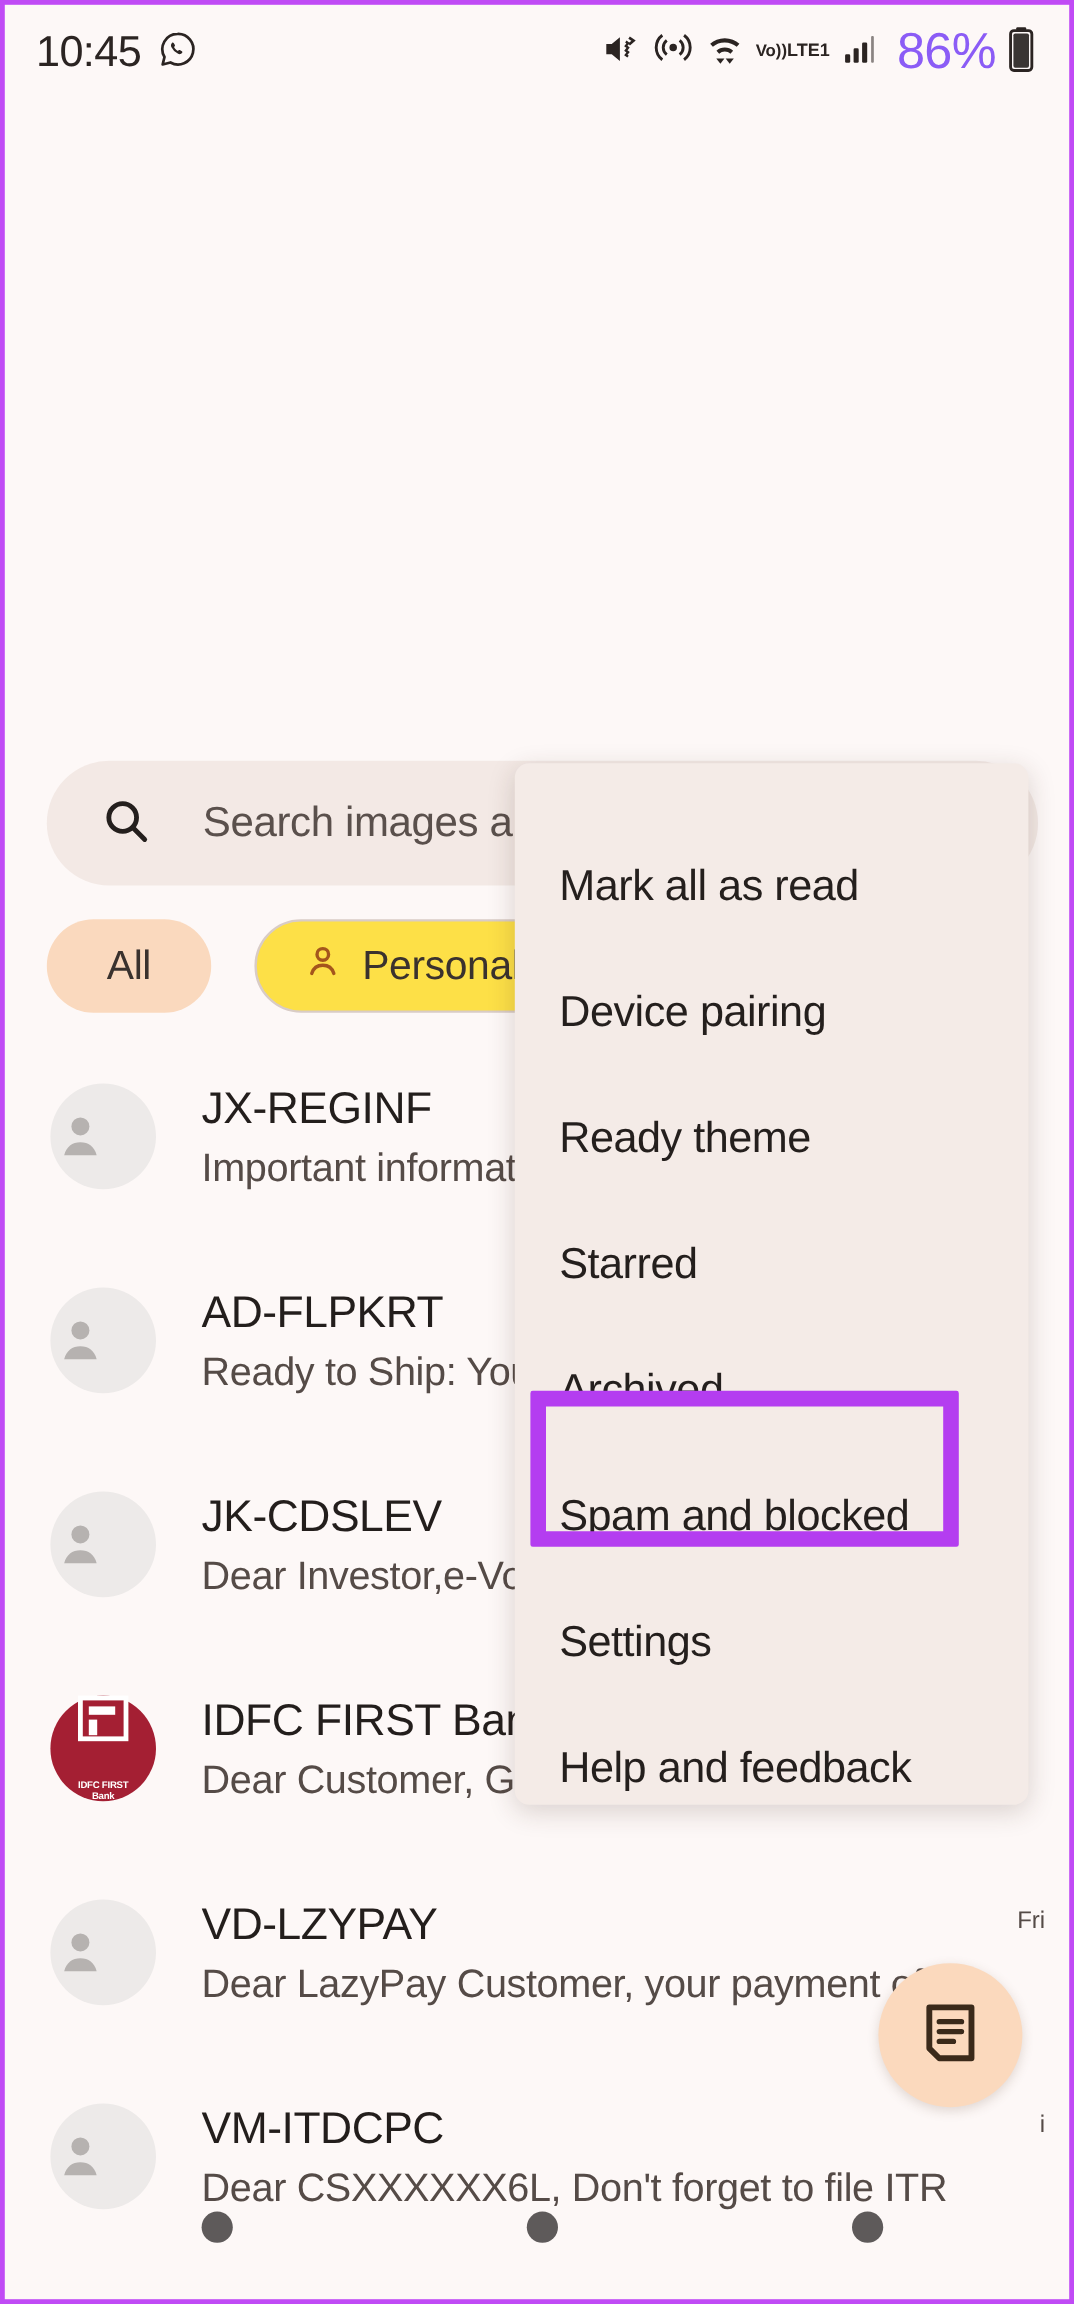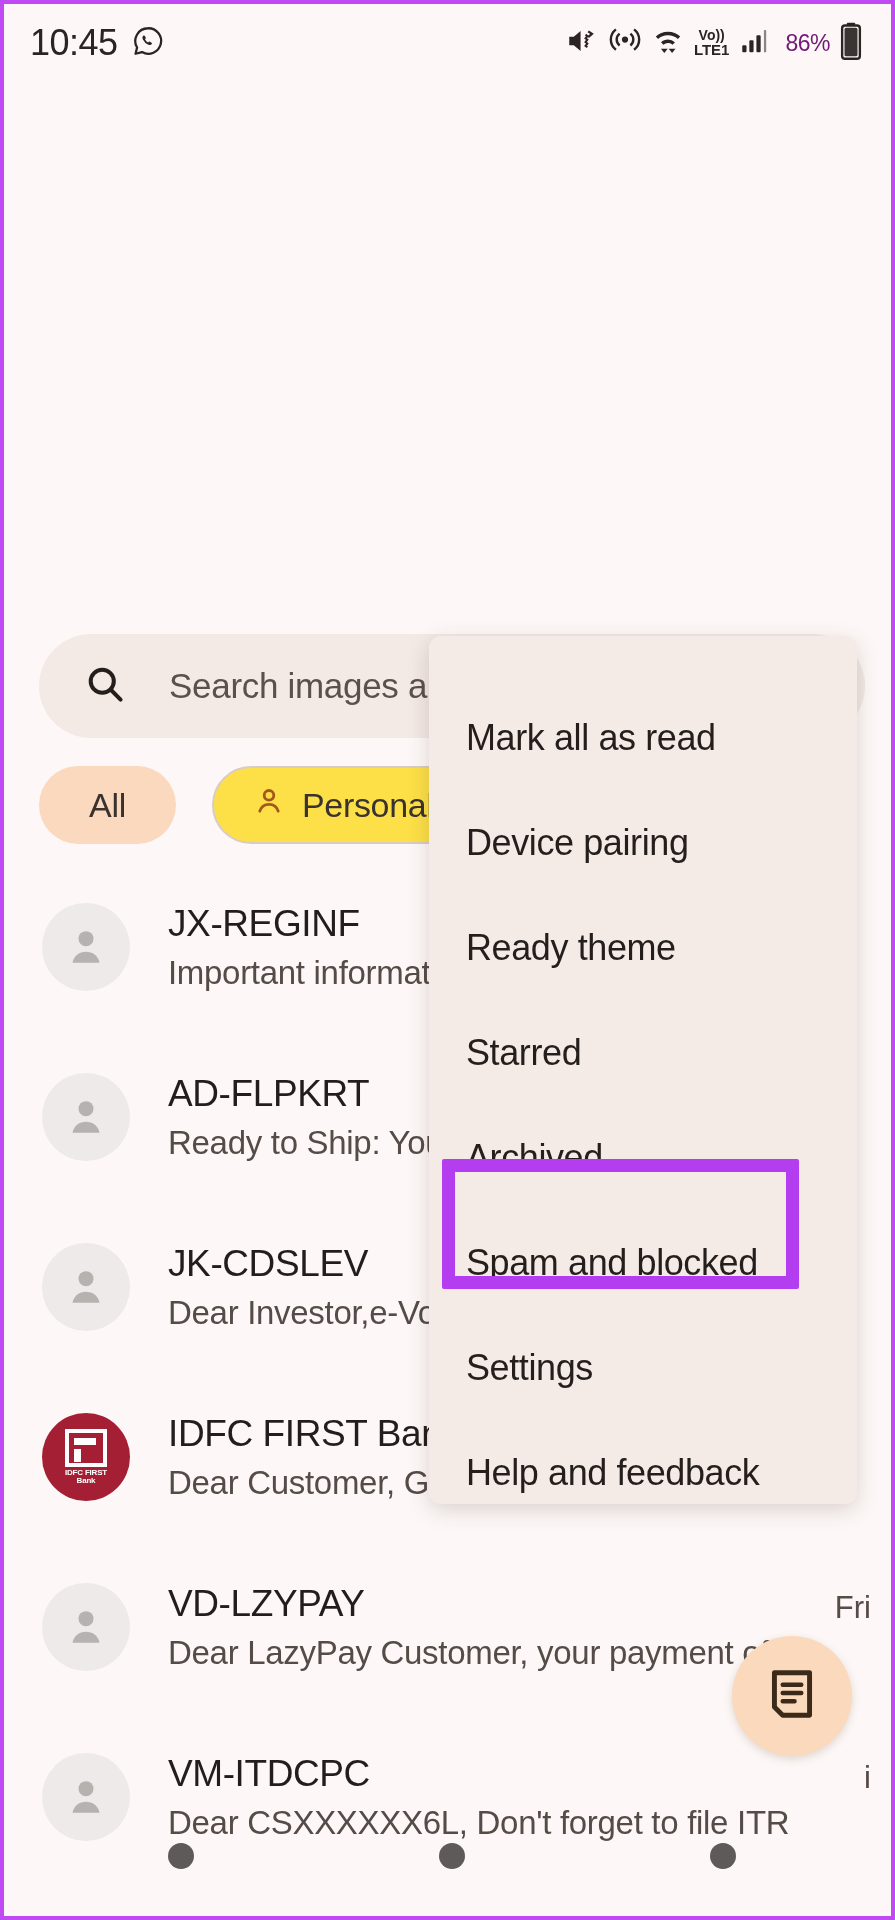--- a/index.html
+++ b/index.html
@@ -19,23 +19,23 @@
 
   
   .statusbar {
     position: absolute; top: 0; left: 0; right: 0; height: 78px;
     display: flex; align-items: center; justify-content: space-between;
     padding: 0 28px 0 26px;
   }
   .sb-left { display: flex; align-items: center; gap: 13px; }
   .sb-clock { font-size: 36px; color: #2B2422; letter-spacing: -0.5px; }
   .sb-right { display: flex; align-items: center; gap: 9px; }
-  .sb-pct { font-size: 23px; color: #701a75; margin-left: 4px; letter-spacing: -0.5px; }
+  .sb-pct { font-size: 42px; color: #8b5cf6; margin-left: 4px; letter-spacing: -0.5px; }
   .volte {
-    display: flex; flex-direction: column; align-items: center;
+    display: flex; flex-direction: row; align-items: center;
     line-height: 0.95; color: #2B2422; font-size: 15px; font-weight: 700;
   }
   .volte span:first-child { font-size: 14px; }
 
   
   .page-title {
     position: absolute; top: 330px; left: 0; right: 0;
     text-align: center;
     font-size: 67px; color: #231E1C; letter-spacing: -1px;
   }
@@ -74,21 +74,21 @@
   .list { position: absolute; left: 0; top: 858px; width: 895px; }
   .row {
     position: relative; height: 170px;
     display: flex; align-items: center;
     padding-left: 38px;
   }
   .avatar {
     width: 88px; height: 88px; border-radius: 50%;
     background: #EDEAE9;
     flex: 0 0 auto;
-    display: flex; align-items: center; justify-content: center;
+    display: flex; align-items: center; justify-content: space-between;
   }
   .avatar.logo {
     background: #A41F33;
     flex-direction: column;
     gap: 2px;
   }
   .logo-mark {
     width: 42px; height: 38px;
     border: 4px solid #FFFFFF;
     position: relative;
@@ -113,21 +113,21 @@
     font-size: 37px; color: #231E1C; letter-spacing: -0.4px;
     white-space: nowrap; overflow: hidden;
   }
   .row-snippet {
     margin-top: 9px;
     font-size: 33px; color: #554B47; letter-spacing: -0.3px;
     white-space: nowrap; overflow: hidden;
   }
   .row-time {
     position: absolute; right: 28px; top: 48px;
-    font-size: 31px; color: #554B47;
+    font-size: 20px; color: #554B47;
   }
   .row.faded { opacity: 0.22; }
 
   
   .fab {
     position: absolute; left: 728px; top: 1632px;
     width: 120px; height: 120px; border-radius: 50%;
     background: #FBD9BD;
     display: flex; align-items: center; justify-content: center;
     box-shadow: 0 3px 10px rgba(90,60,40,.18);

